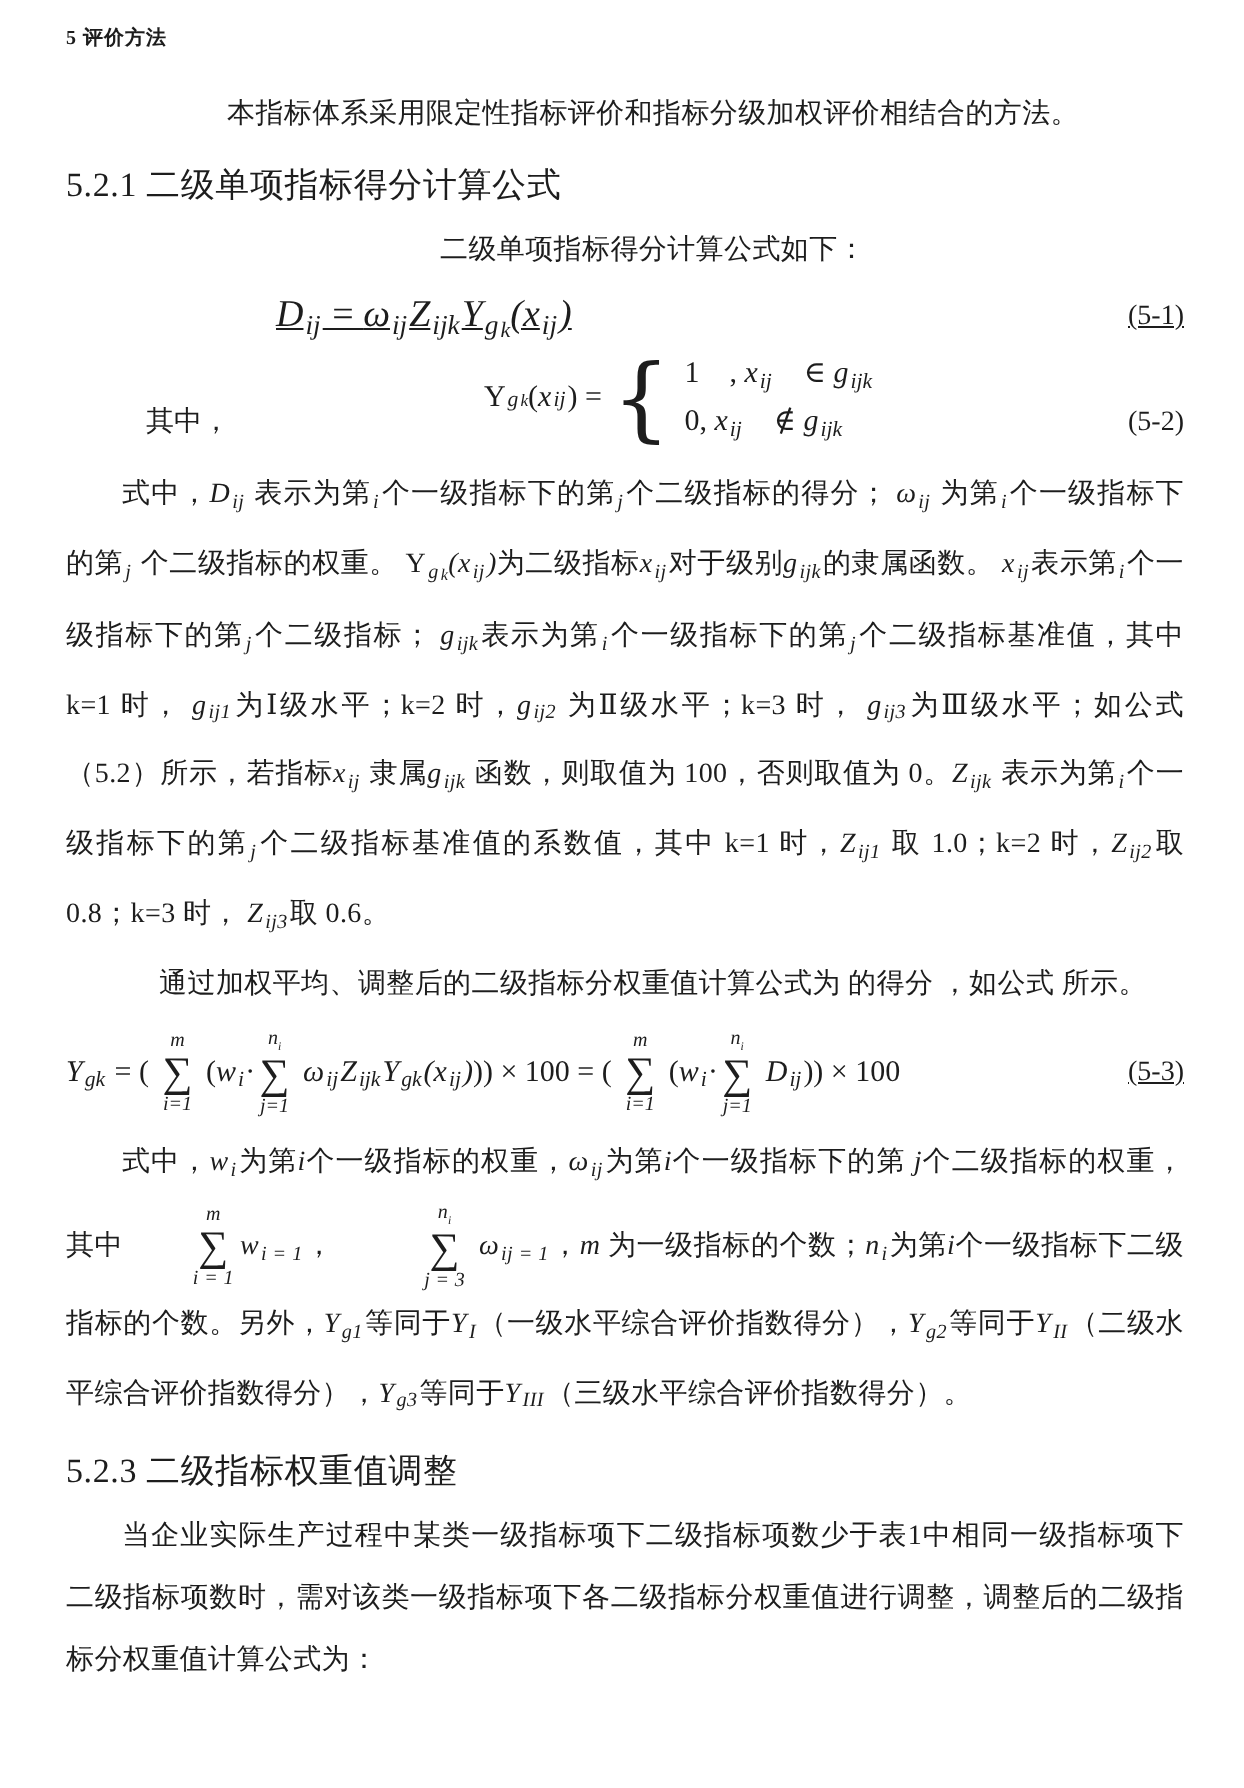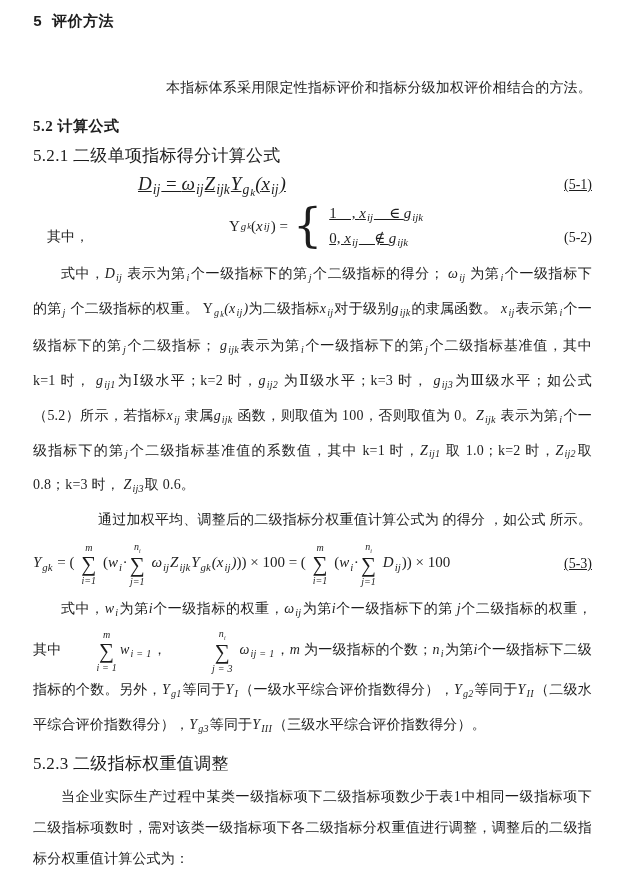--- a/index.html
+++ b/index.html
@@ -4,68 +4,68 @@
 <title>5 评价方法</title>
 <style>
   html,body { margin:0; padding:0; background:#ffffff; }
   body {
     width:622px; height:894px; overflow:hidden;
     color:#1d1d1d;
     font-family:"Liberation Serif","DejaVu Serif",serif;
   }
   .page { box-sizing:border-box; width:622px; height:894px; padding:10px 30px 0 33px; background:#ffffff; }
 
-  .h-top  { font-size:15px; font-weight:700; margin:2px 0 41px; letter-spacing:0.5px;font-family:Liberation Mono, monospace; }
+  .h-top  { font-size:10px; font-weight:700; margin:2px 0 16px; letter-spacing:0.5px; }
   .h-sub  { font-size:15px; font-weight:700; margin:0 0 6px; letter-spacing:0.5px; }
   .h-sub.mt { margin-top:14px; }
   .h-sub3 { font-size:17px; font-weight:400; margin:8px 0 6px; letter-spacing:0.3px; }
 
   .body { font-size:14px; line-height:31px; text-align:justify; margin:0; letter-spacing:0.2px; }
   .indent { text-indent:2em; }
-  .one-line { text-align:right; }
+  .one-line { text-align:center; }
 
   
   .eq { display:flex; }
   .eq-label { font-size:14px; white-space:nowrap; }
   .eq1 { align-items:center; padding-left:105px; font-size:19px; margin:6px 0 4px;text-decoration:underline; }
   .eq1 .eq-label { margin-left:auto; }
   .eq2 { font-size:15px; margin:2px 0 8px; }
-  .eq2-prefix { align-self:flex-end; font-size:14px; margin-left:14px; padding-bottom:4px; white-space:nowrap; }
+  .eq2-prefix { align-self:flex-end; font-size:14px; margin-left:40px; padding-bottom:4px; white-space:nowrap; }
   .eq2-body { flex:1; display:flex; justify-content:center; align-items:center; }
   .eq2 .eq-label { align-self:flex-end; padding-bottom:4px; }
   .eq3 { align-items:center; font-size:15px; margin:6px 0 6px; }
   .eq3-body { white-space:nowrap; }
   .eq3 .eq-label { margin-left:auto;text-decoration:underline; }
 
   
   .seg-m   { font-style:italic; }
   .seg-ms  { font-style:italic; font-size:0.72em; vertical-align:-0.28em; margin:0 1px; }
   .seg-mss { font-style:italic; font-size:0.58em; vertical-align:-0.5em; }
 
   .sum { display:inline-flex; flex-direction:column; align-items:center; vertical-align:middle; line-height:1; margin:0 3px; }
   .sum-lim { font-size:10px; line-height:1.15; white-space:nowrap; }
   .sum-sigma { font-size:21px; line-height:1; }
 
   .cases { display:inline-flex; align-items:center; margin-left:5px; vertical-align:middle; }
   .brace { font-size:46px; font-weight:300; line-height:0.95; font-family:"DejaVu Serif",serif; }
-  .cases-col { display:inline-flex; flex-direction:column; row-gap:1px; margin-left:7px;text-decoration:underline; }
+  .cases-col { display:inline-flex; flex-direction:column; row-gap:1px; margin-left:7px; }
   .cases-row { line-height:1.55; white-space:nowrap; }
 </style>
 </head>
 <body>
 
 <div class="page">
 
   <h1 class="h-top">5 评价方法</h1>
 
   <p class="body indent one-line">本指标体系采用限定性指标评价和指标分级加权评价相结合的方法。</p>
 
-  <h2 class="h-sub mt">5.2 计算公式</h2>
 
   <h3 class="h-sub3">5.2.1 二级单项指标得分计算公式</h3>
+  <p class="body indent one-line">二级单项指标得分计算公式如下：</p>
 
   <div class="eq eq1">
     <span class="eq-body"><span class="seg-m">D</span><span class="seg-ms">ij</span> = <span class="seg-m">ω</span><span class="seg-ms">ij</span><span class="seg-m">Z</span><span class="seg-ms">ijk</span><span class="seg-m">Y</span><span class="seg-ms">g</span><span class="seg-mss">k</span><span class="seg-m">(</span><span class="seg-m">x</span><span class="seg-ms">ij</span><span class="seg-m">)</span></span>
     <span class="eq-label">(5-1)</span>
   </div>
 
   <div class="eq eq2">
     <span class="eq2-prefix">其中，</span>
     <span class="eq2-body">Y<span class="seg-ms">g</span><span class="seg-mss">k</span> (<span class="seg-m">x</span><span class="seg-ms">ij</span> ) = <span class="cases">
           <span class="brace">{</span>

